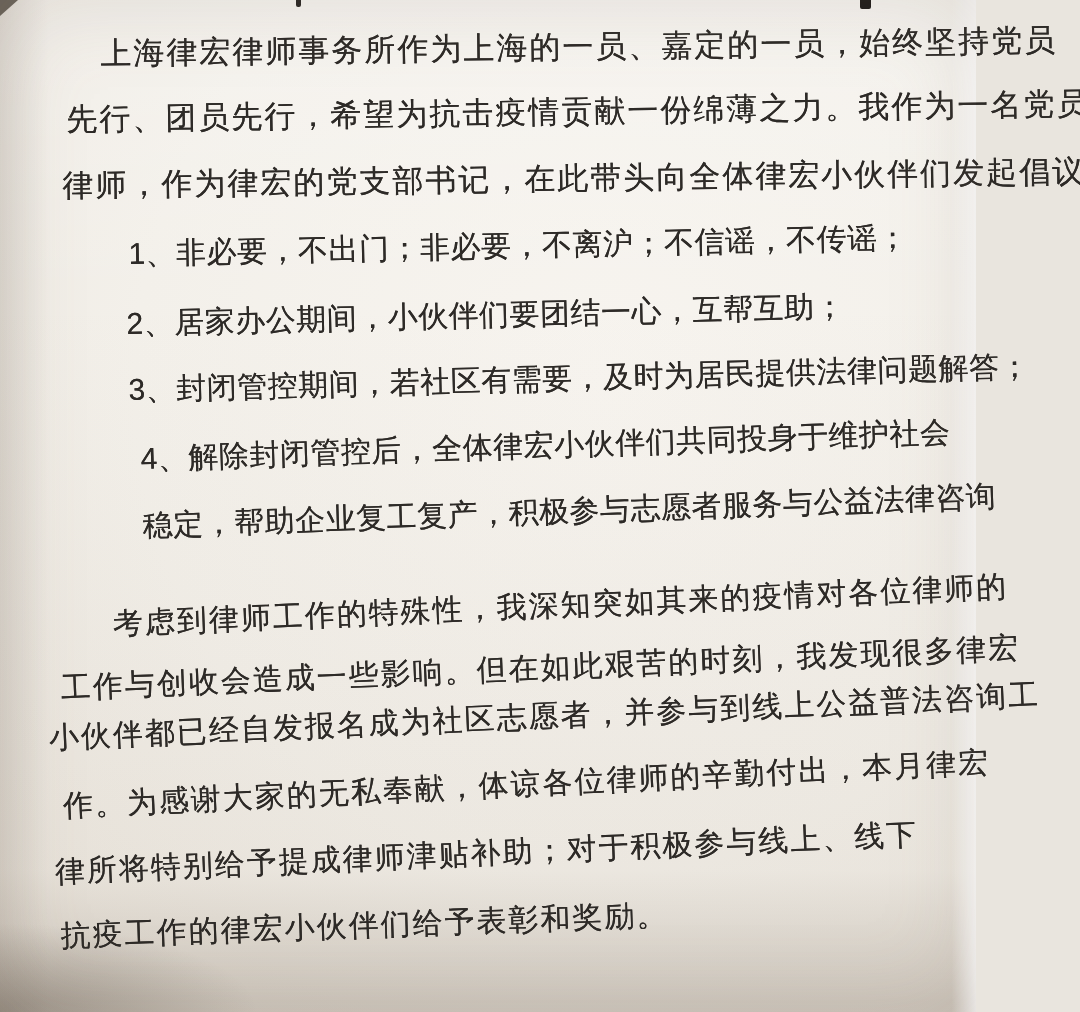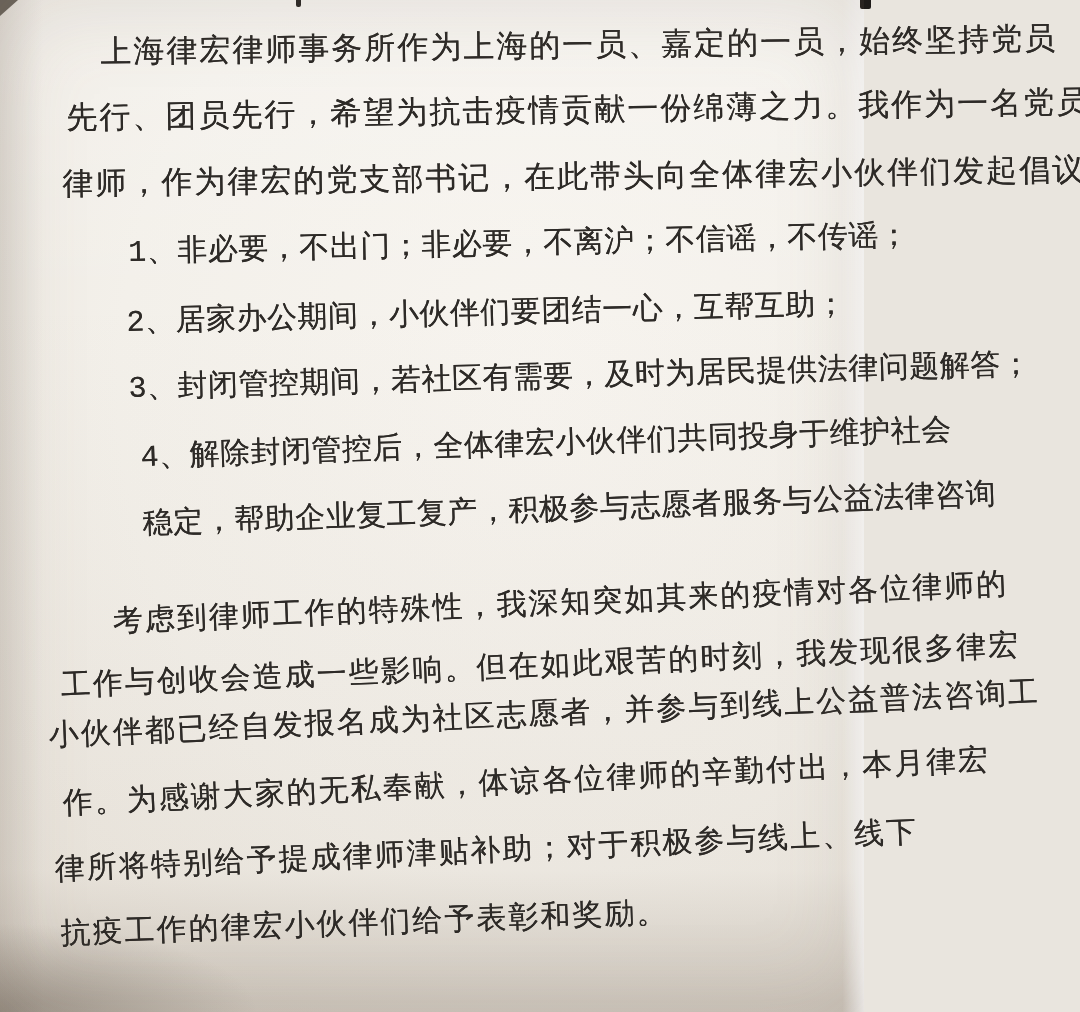--- a/index.html
+++ b/index.html
@@ -5,28 +5,28 @@
   html, body {
     margin: 0;
     padding: 0;
     width: 1080px;
     height: 1012px;
     overflow: hidden;
     background: #e9e5de;
   }
   .photo {
     position: relative;
-    width: 864px;
+    width: 976px;
     height: 1012px;
     background:
       linear-gradient(90deg, rgba(150,140,128,0.20) 0%, rgba(150,140,128,0.0) 5%),
       linear-gradient(270deg, rgba(255,255,255,0.85) 0%, rgba(255,255,255,0.0) 2.5%),
       linear-gradient(180deg, rgba(255,255,255,0.25) 0%, rgba(255,255,255,0) 30%, rgba(166,150,130,0.10) 86%, rgba(120,104,86,0.28) 99%),
       radial-gradient(ellipse at 62% 38%, #f7f4ef 0%, #f3f0ea 55%, #ece7df 100%);
-    font-family: Liberation Mono, monospace;
+    font-family: Liberation Sans, sans-serif;
   }
   
   .corner-wedge {
     position: absolute;
     top: 0; left: 0;
     width: 0; height: 0;
     border-top: 16px solid rgba(84,76,66,0.85);
     border-right: 18px solid transparent;
   }
   

